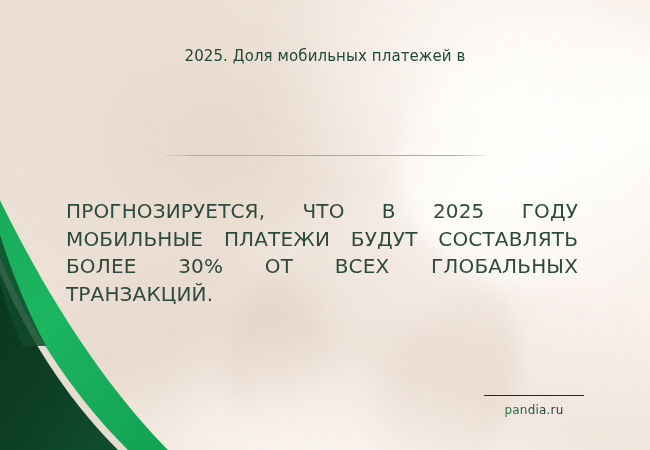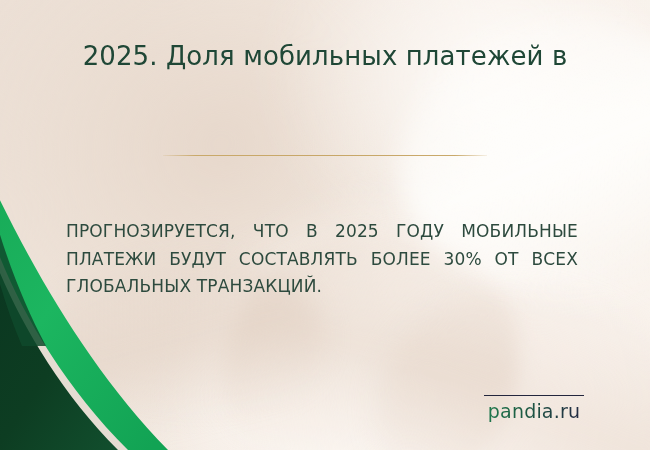--- a/index.html
+++ b/index.html
@@ -114,21 +114,21 @@
     position: absolute;
     inset: 0;
   }
   .title {
     position: absolute;
     left: 0;
     right: 0;
     top: 38px;
     text-align: center;
     font-family: "DejaVu Sans", sans-serif;
-    font-size: 26px;
+    font-size: 15px;
     line-height: 37px;
     font-weight: 400;
     color: #1f4736;
     letter-spacing: 0.1px;
     padding: 0 41px;
   }
   .divider {
     position: absolute;
     left: 163px;
     top: 155px;
@@ -137,42 +137,41 @@
     background: linear-gradient(90deg, rgba(201,169,106,0.15) 0%, #c9a96a 10%, #c8a768 50%, #c9a96a 90%, rgba(201,169,106,0.15) 100%);
   }
   .body-text {
     position: absolute;
     left: 66px;
     top: 198px;
     width: 512px;
     text-align: justify;
     text-align-last: left;
     font-family: "DejaVu Sans", sans-serif;
-    font-size: 17px;
+    font-size: 20px;
     line-height: 27.5px;
     color: #2d4a3e;
     letter-spacing: 0.15px;
-    margin-top: 20px;
   }
   .footer {
     position: absolute;
     left: 478px;
     top: 395px;
     width: 112px;
     text-align: center;
   }
   .footer-rule {
     width: 100px;
     height: 1.3px;
     background: #23263d;
     margin: 0 auto 4px auto;
   }
   .footer-brand {
     font-family: "DejaVu Sans", sans-serif;
-    font-size: 19px;
+    font-size: 12px;
     letter-spacing: 0.2px;
     background: linear-gradient(100deg, #1f7a4d 0%, #1c5c43 38%, #242a43 100%);
     -webkit-background-clip: text;
     background-clip: text;
     color: transparent;
     display: inline-block;
   }
 </style>
 </head>
 <body>

